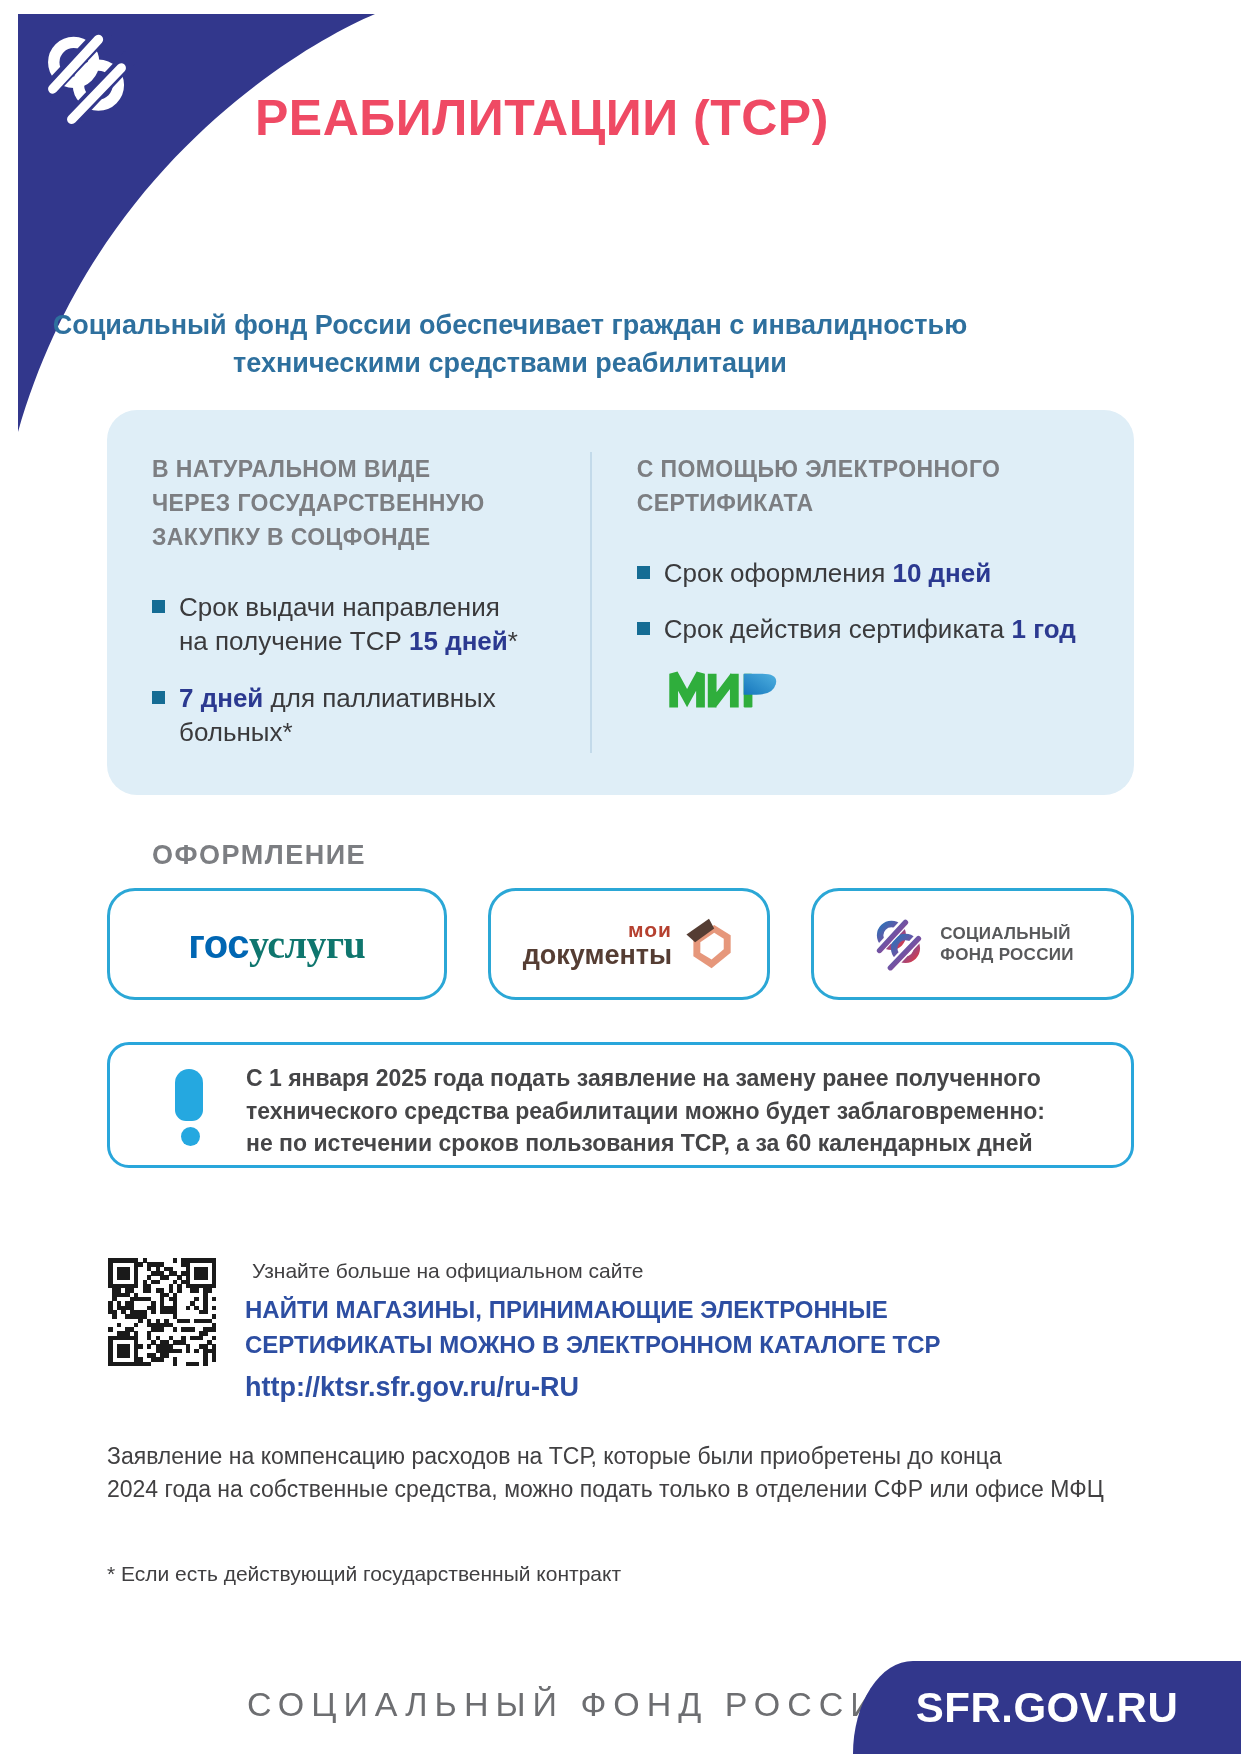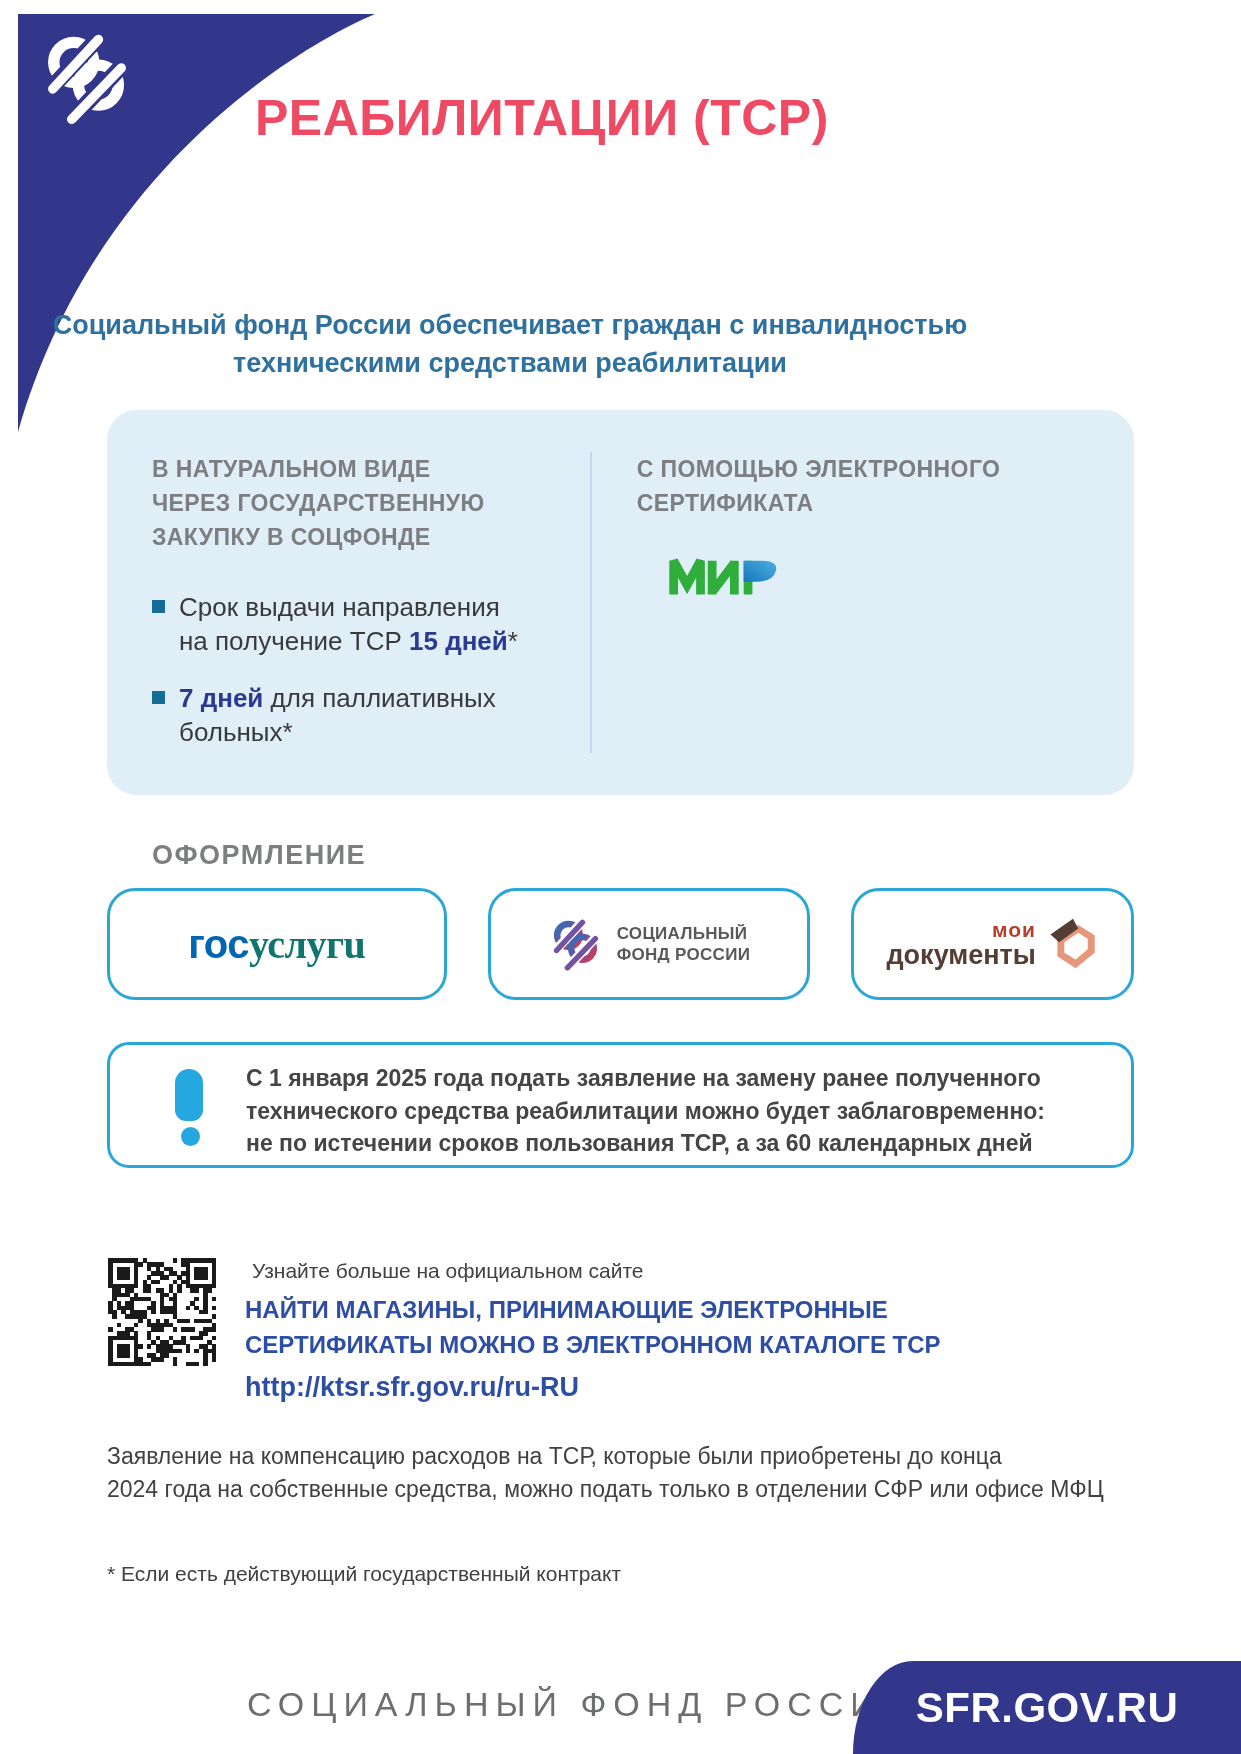--- a/index.html
+++ b/index.html
@@ -124,20 +124,28 @@
           <span class="sq"></span>
           <p class="b-text preline"><span></span><span class="acc">7 дней</span><span> для паллиативных
 больных*</span></p>
         </li>
       </ul>
     </div>
     <div class="col col-right">
       <h2 class="preline">С ПОМОЩЬЮ ЭЛЕКТРОННОГО
 СЕРТИФИКАТА</h2>
       <ul>
+        <li>
+          <span class="sq"></span>
+          <p class="b-text preline"><span>Срок оформления </span><span class="acc">10 дней</span><span></span></p>
+        </li>
+        <li>
+          <span class="sq"></span>
+          <p class="b-text preline"><span>Срок действия сертификата </span><span class="acc">1 год</span><span></span></p>
+        </li>
       </ul>
       <div class="mir">
         <svg width="122" height="42" viewBox="0 0 96 36">
           <defs>
             <linearGradient id="mirb" x1="0" y1="1" x2="1" y2="0">
               <stop offset="0" stop-color="#1576BC"></stop>
                 <stop offset="1" stop-color="#4FB0E0"></stop>
             </linearGradient>
           </defs>
           <path d="M4,33 V4 L15.5,25 L27,4 V33" fill="none" stroke="#2FAE3C" stroke-width="7.5"></path>
@@ -146,50 +154,50 @@
           <path d="M64,4 h16 q14,0 11.5,9 q-2.5,9 -16.5,9 h-11 z" fill="url(#mirb)"></path>
         </svg>
       </div>
     </div>
   </section>
 
   <h2 class="reg-heading">ОФОРМЛЕНИЕ</h2>
   <div class="channels">
     <div class="channel ch-gosuslugi">
       <span class="gos-word"><span class="gos-blue">гос</span><span class="gos-red">услугu</span></span>
+    </div>
+    <div class="channel ch-mfc">
+      <span class="mfc-text">
+        <span class="mfc-top">мои</span>
+        <span class="mfc-bottom">документы</span>
+      </span>
+      <svg width="52" height="58" viewBox="0 0 60 66">
+        <path d="M12,28 L36,11 L55,23 L55,43 L33,61 L12,47 Z" fill="#E6977B"></path>
+        <path d="M20,31 L36,20 L47,27 L47,39 L33,51 L20,43 Z" fill="#ffffff"></path>
+        <path d="M4,22 L30,4 L36,15 L14,31 Z" fill="#553D33"></path>
+      </svg>
     </div>
     <div class="channel ch-sfr">
       <svg width="56" height="54" viewBox="0 0 100 100">
         <defs>
           <linearGradient id="sfrg" x1="0" y1="0" x2="1" y2="1">
             <stop offset="0" stop-color="#2C71B8"></stop>
               <stop offset="0.55" stop-color="#7A4FA0"></stop>
               <stop offset="1" stop-color="#D93A47"></stop>
           </linearGradient>
         </defs>
         <circle cx="36" cy="34" r="21" fill="none" stroke="url(#sfrg)" stroke-width="12"></circle>
         <circle cx="62" cy="58" r="21" fill="none" stroke="url(#sfrg)" stroke-width="12"></circle>
         <line x1="4" y1="70" x2="70" y2="0" stroke="#ffffff" stroke-width="17"></line>
         <line x1="30" y1="98" x2="96" y2="28" stroke="#ffffff" stroke-width="17"></line>
         <line x1="14" y1="62" x2="62" y2="10" stroke="url(#sfrg)" stroke-width="10" stroke-linecap="round"></line>
         <line x1="34" y1="94" x2="86" y2="40" stroke="url(#sfrg)" stroke-width="10" stroke-linecap="round"></line>
       </svg>
       <span class="sfr-box-text preline">СОЦИАЛЬНЫЙ
 ФОНД РОССИИ</span>
-    </div>
-    <div class="channel ch-mfc">
-      <span class="mfc-text">
-        <span class="mfc-top">мои</span>
-        <span class="mfc-bottom">документы</span>
-      </span>
-      <svg width="52" height="58" viewBox="0 0 60 66">
-        <path d="M12,28 L36,11 L55,23 L55,43 L33,61 L12,47 Z" fill="#E6977B"></path>
-        <path d="M20,31 L36,20 L47,27 L47,39 L33,51 L20,43 Z" fill="#ffffff"></path>
-        <path d="M4,22 L30,4 L36,15 L14,31 Z" fill="#553D33"></path>
-      </svg>
     </div>
   </div>
 
   <section class="notice">
     <div class="excl">
       <div class="bar"></div>
         <div class="dot"></div>
     </div>
     <p class="preline">С 1 января 2025 года подать заявление на замену ранее полученного
 технического средства реабилитации можно будет заблаговременно:

